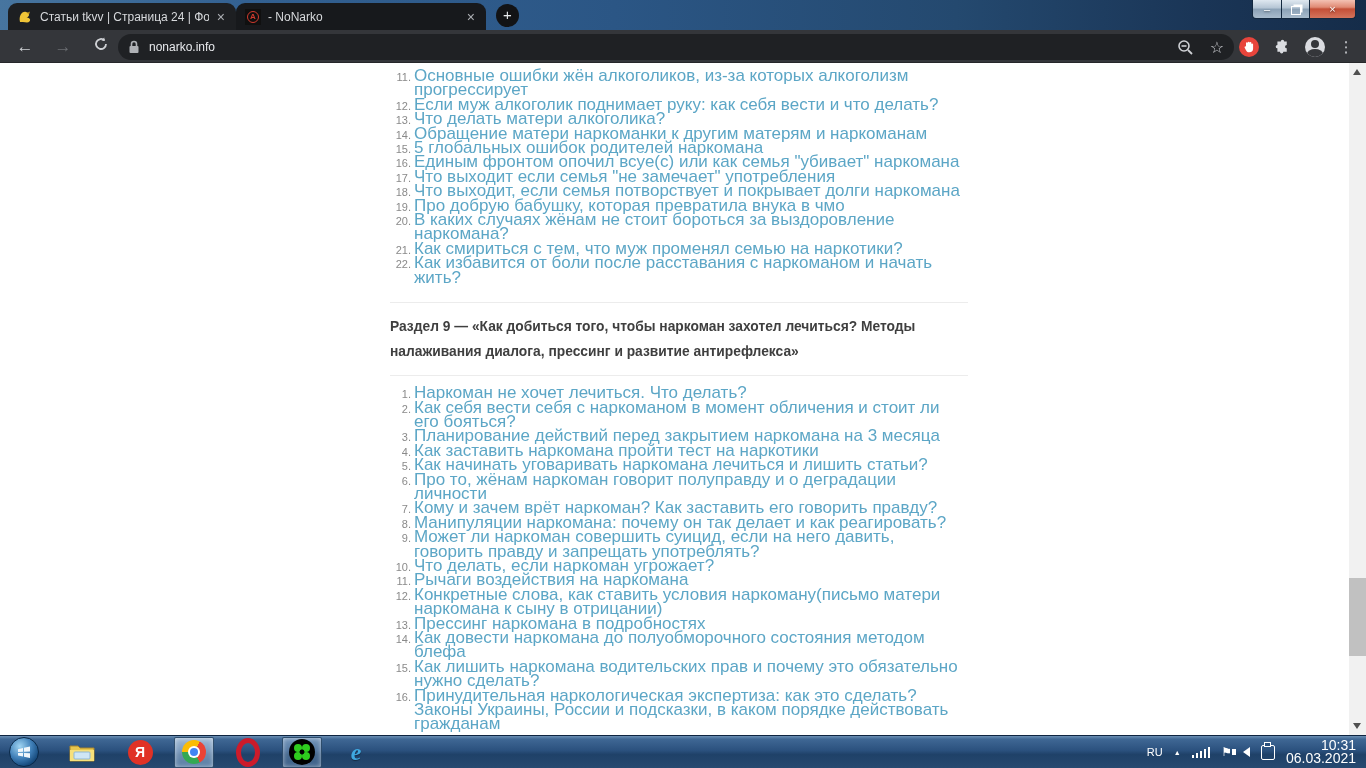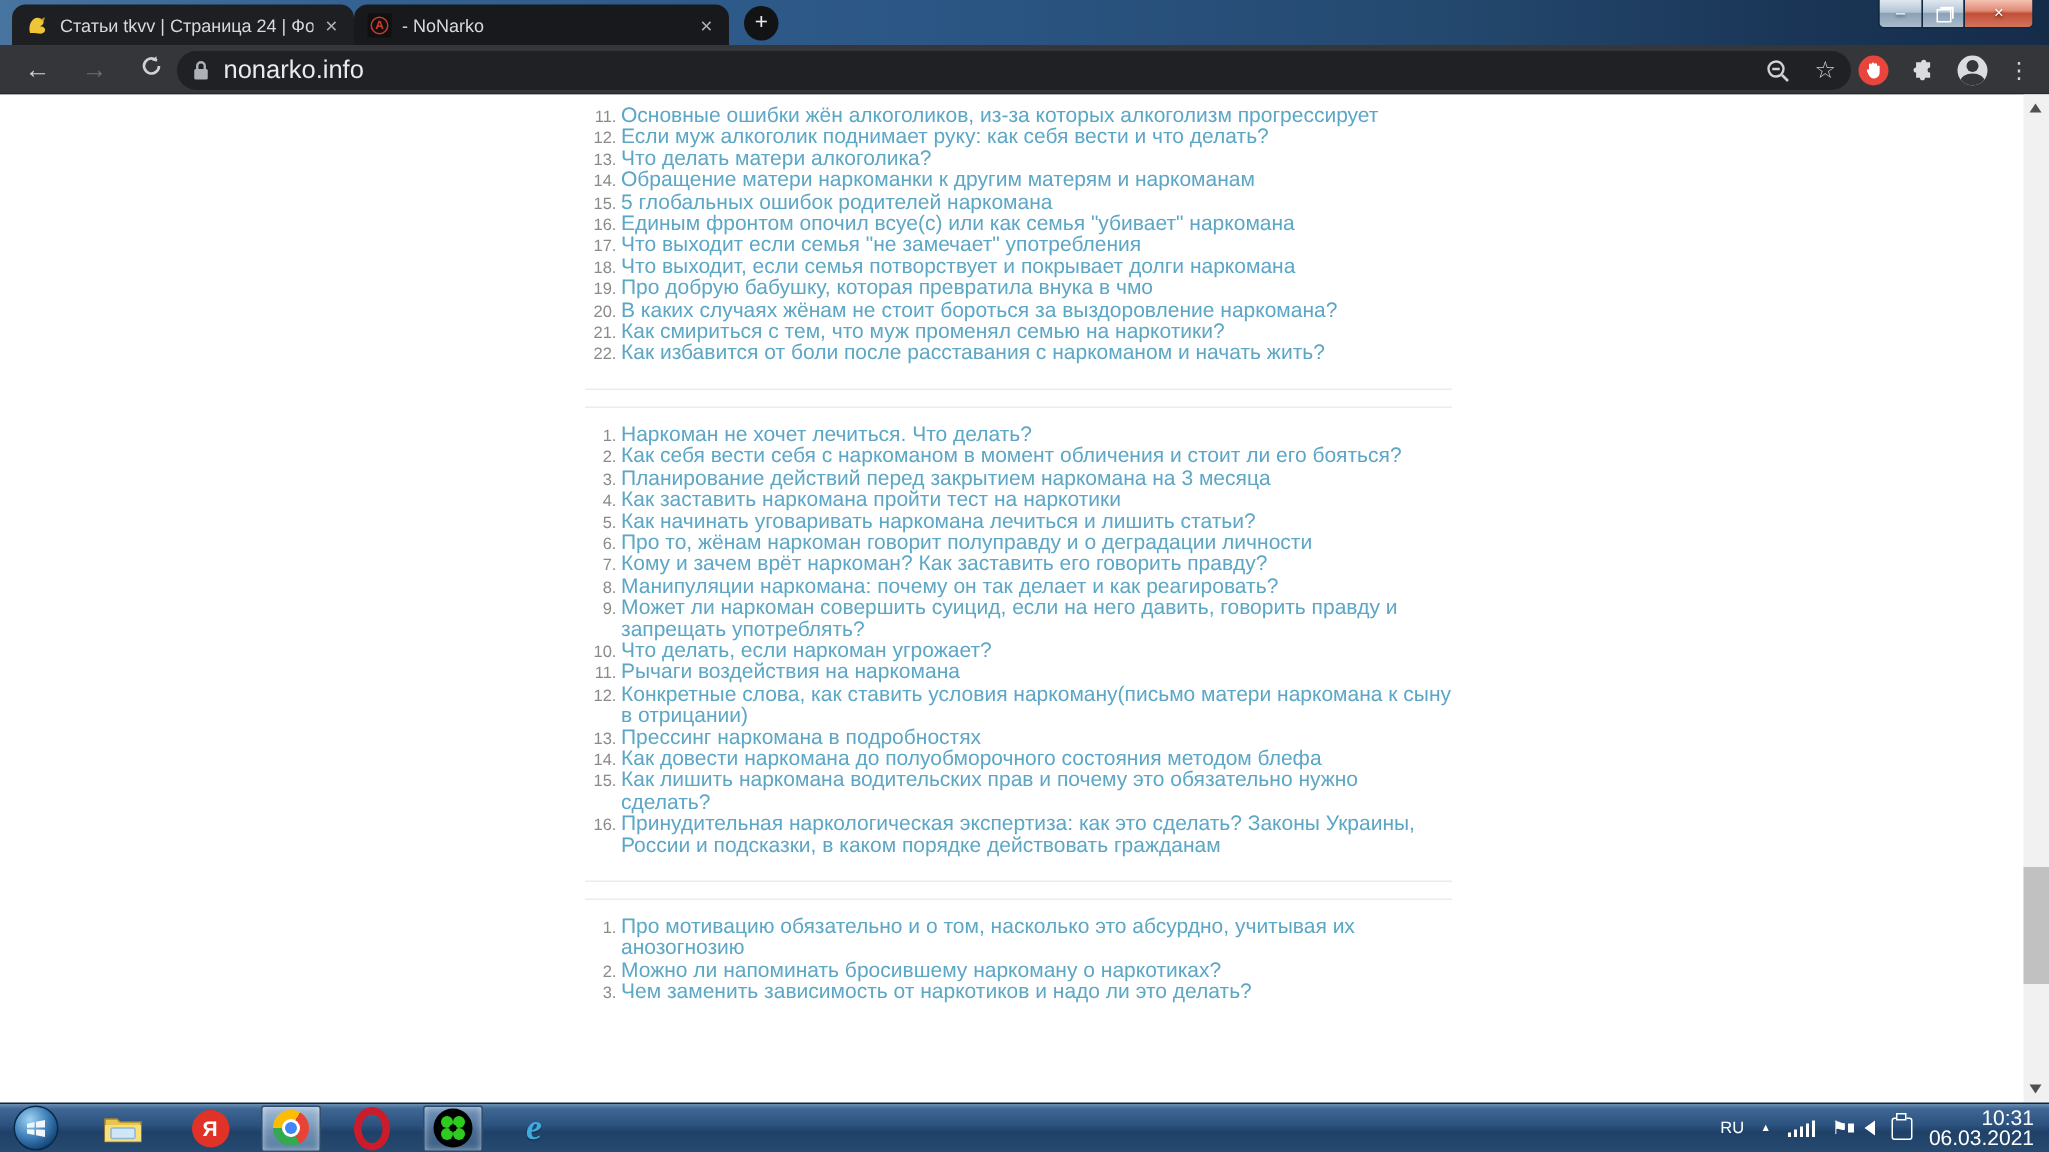--- a/index.html
+++ b/index.html
@@ -28,34 +28,34 @@
   .wbtn.min{width:30px;border-radius:0 0 0 4px;}
   .wbtn.res{width:28px;border-left:none;}
   .wbtn.cls{width:46px;border-left:none;border-radius:0 0 4px 0;
     background:linear-gradient(#f3c1b3 0%,#e08a74 40%,#c44f37 50%,#d3745c 100%);}
   .res i{display:block;width:8px;height:7px;border:1px solid #fff;box-shadow:2px -2px 0 -0.5px #fff;margin-top:2px;}
   
   #toolbar{position:absolute;top:30px;left:0;width:1366px;height:33px;background:#34363a;border-bottom:1px solid #26272a;box-sizing:border-box;}
   .nav{position:absolute;top:4px;width:26px;height:26px;text-align:center;line-height:25px;font-size:17px;color:#cfd1d5;}
   #omni{position:absolute;left:118px;top:4px;width:1116px;height:26px;border-radius:13px;
     background:#1f2124;display:flex;align-items:center;padding:0 10px;box-sizing:border-box;}
-  #omni .url{color:#e8eaed;font-size:17px;margin-left:9px;}
+  #omni .url{color:#e8eaed;font-size:12px;margin-left:9px;}
   #omni .right{margin-left:auto;display:flex;align-items:center;gap:16px;}
   .tool-ic{position:absolute;top:5px;width:24px;height:24px;display:flex;align-items:center;justify-content:center;}
   .star{color:#cfd1d5;font-size:16px;}
   .dots{color:#cfd1d5;font-size:15px;letter-spacing:0;}
   .adblock{width:20px;height:20px;border-radius:50%;background:#e8453c;display:flex;align-items:center;justify-content:center;}
   .avatar-c{width:20px;height:20px;border-radius:50%;background:#dadce0;overflow:hidden;position:relative;}
   .avatar-c b{position:absolute;left:6px;top:3px;width:8px;height:8px;border-radius:50%;background:#34363a;}
   .avatar-c u{position:absolute;left:2px;top:12px;width:16px;height:10px;border-radius:50%;background:#34363a;}
   
   #content{position:absolute;top:63px;left:0;width:1366px;height:672px;background:#fff;overflow:hidden;}
   #col{margin:0 0 0 390px;width:578px;}
   ol{margin:0;padding:0 0 0 24px;}
-  ol li{font-size:14px;line-height:14.4px;color:#8a8a8a;}
+  ol li{font-size:17px;line-height:14.4px;color:#8a8a8a;}
   ol li::marker{color:#8a8a8a;font-size:11px;}
   ol li a{color:#5ca6c6;text-decoration:none;}
   hr{border:none;border-top:1px solid #ececec;margin:0;}
   .h2{font-size:13.8px;font-weight:bold;color:#3f3f3f;line-height:25px;margin:0;}
   
   #statusbub{position:absolute;left:0;bottom:0;background:#fff;border:1px solid #9b9b9b;
     border-left:none;border-bottom:none;border-radius:0 4px 0 0;padding:3px 9px 4px 7px;
     font-size:12.5px;color:#1b1b1b;white-space:nowrap;}
   
   #scroll{position:absolute;top:63px;right:0;width:17px;height:672px;background:#f1f1f1;}
@@ -181,20 +181,21 @@
         <li><a>5 глобальных ошибок родителей наркомана</a></li>
         <li><a>Единым фронтом опочил всуе(с) или как семья "убивает" наркомана</a></li>
         <li><a>Что выходит если семья "не замечает" употребления</a></li>
         <li><a>Что выходит, если семья потворствует и покрывает долги наркомана</a></li>
         <li><a>Про добрую бабушку, которая превратила внука в чмо</a></li>
         <li><a>В каких случаях жёнам не стоит бороться за выздоровление наркомана?</a></li>
         <li><a>Как смириться с тем, что муж променял семью на наркотики?</a></li>
         <li><a>Как избавится от боли после расставания с наркоманом и начать жить?</a></li>
       </ol>
     <hr style="margin-top:17px;">
+    <div class="h2" style="margin-top:11px;">Раздел 9 — «Как добиться того, чтобы наркоман захотел лечиться? Методы налаживания диалога, прессинг и развитие антирефлекса»</div>
     <hr style="margin-top:11px;">
     <ol style="margin-top:10px;" start="1">
         <li><a>Наркоман не хочет лечиться. Что делать?</a></li>
         <li><a>Как себя вести себя с наркоманом в момент обличения и стоит ли его бояться?</a></li>
         <li><a>Планирование действий перед закрытием наркомана на 3 месяца</a></li>
         <li><a>Как заставить наркомана пройти тест на наркотики</a></li>
         <li><a>Как начинать уговаривать наркомана лечиться и лишить статьи?</a></li>
         <li><a>Про то, жёнам наркоман говорит полуправду и о деградации личности</a></li>
         <li><a>Кому и зачем врёт наркоман? Как заставить его говорить правду?</a></li>
         <li><a>Манипуляции наркомана: почему он так делает и как реагировать?</a></li>

